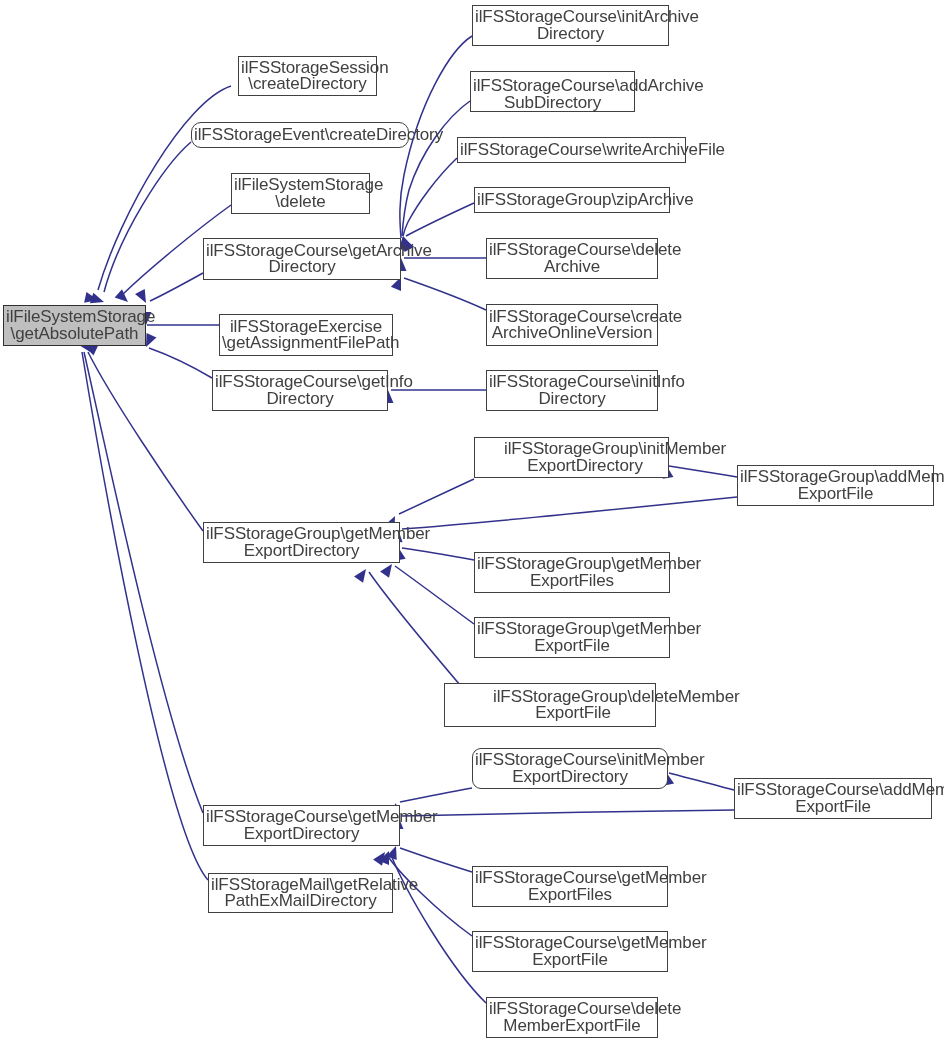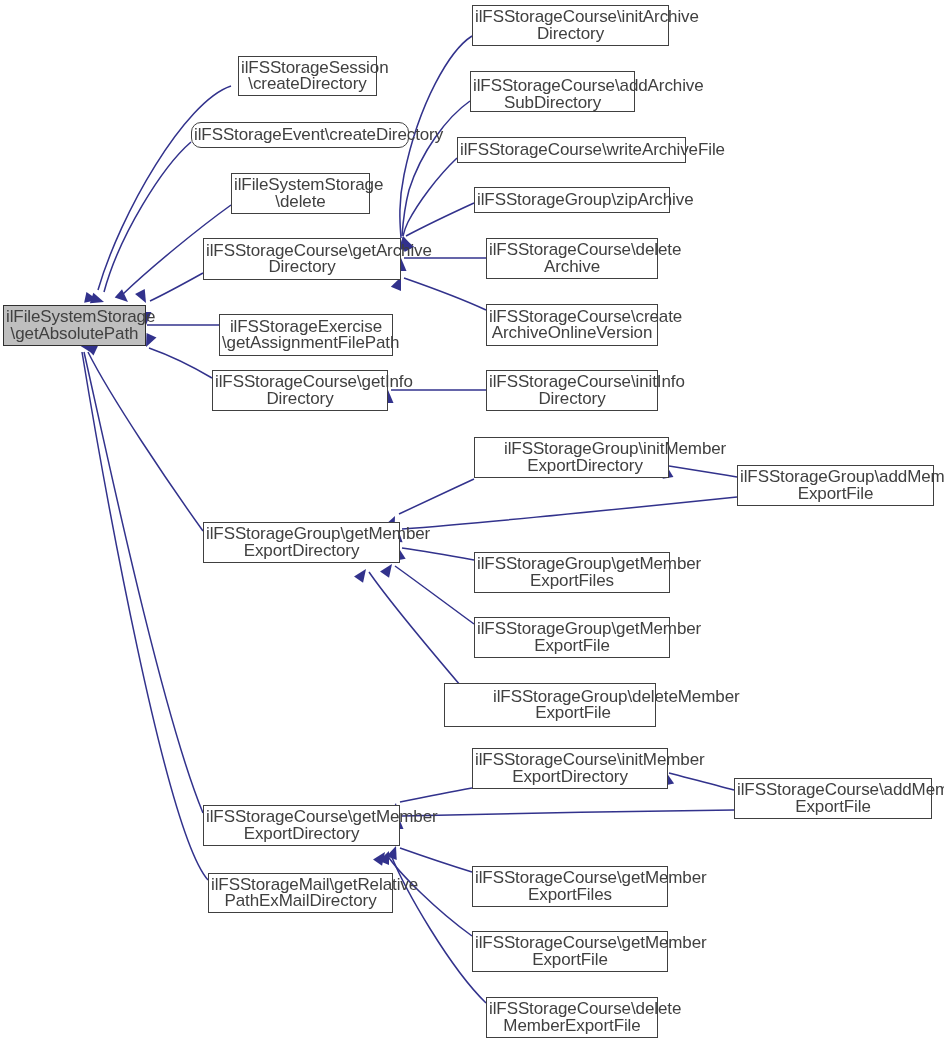--- a/index.html
+++ b/index.html
@@ -142,21 +142,21 @@
       <div class="gnode" style="left: 737px; top: 465px; width: 197px; height: 41px;"><span class="nlabel">ilFSStorageGroup\addMember
 ExportFile</span></div>
       <div class="gnode" style="left: 203px; top: 522px; width: 197px; height: 41px;"><span class="nlabel">ilFSStorageGroup\getMember
 ExportDirectory</span></div>
       <div class="gnode" style="left: 474px; top: 552px; width: 196px; height: 41px;"><span class="nlabel">ilFSStorageGroup\getMember
 ExportFiles</span></div>
       <div class="gnode" style="left: 474px; top: 617px; width: 196px; height: 41px;"><span class="nlabel">ilFSStorageGroup\getMember
 ExportFile</span></div>
       <div class="gnode" style="left: 444px; top: 683px; width: 212px; height: 44px; padding-left: 48px;"><span class="nlabel">ilFSStorageGroup\deleteMember
 ExportFile</span></div>
-      <div class="gnode" style="left: 472px; top: 748px; width: 196px; height: 41px;"><span class="nlabel">ilFSStorageCourse\initMember
+      <div class="gnode" style="left: 472px; top: 748px; width: 196px; height: 41px; border-radius: 9px;"><span class="nlabel">ilFSStorageCourse\initMember
 ExportDirectory</span></div>
       <div class="gnode" style="left: 734px; top: 778px; width: 198px; height: 41px;"><span class="nlabel">ilFSStorageCourse\addMember
 ExportFile</span></div>
       <div class="gnode" style="left: 203px; top: 805px; width: 197px; height: 41px;"><span class="nlabel">ilFSStorageCourse\getMember
 ExportDirectory</span></div>
       <div class="gnode" style="left: 208px; top: 873px; width: 185px; height: 40px;"><span class="nlabel">ilFSStorageMail\getRelative
 PathExMailDirectory</span></div>
       <div class="gnode" style="left: 472px; top: 866px; width: 196px; height: 41px;"><span class="nlabel">ilFSStorageCourse\getMember
 ExportFiles</span></div>
       <div class="gnode" style="left: 472px; top: 931px; width: 196px; height: 41px;"><span class="nlabel">ilFSStorageCourse\getMember

